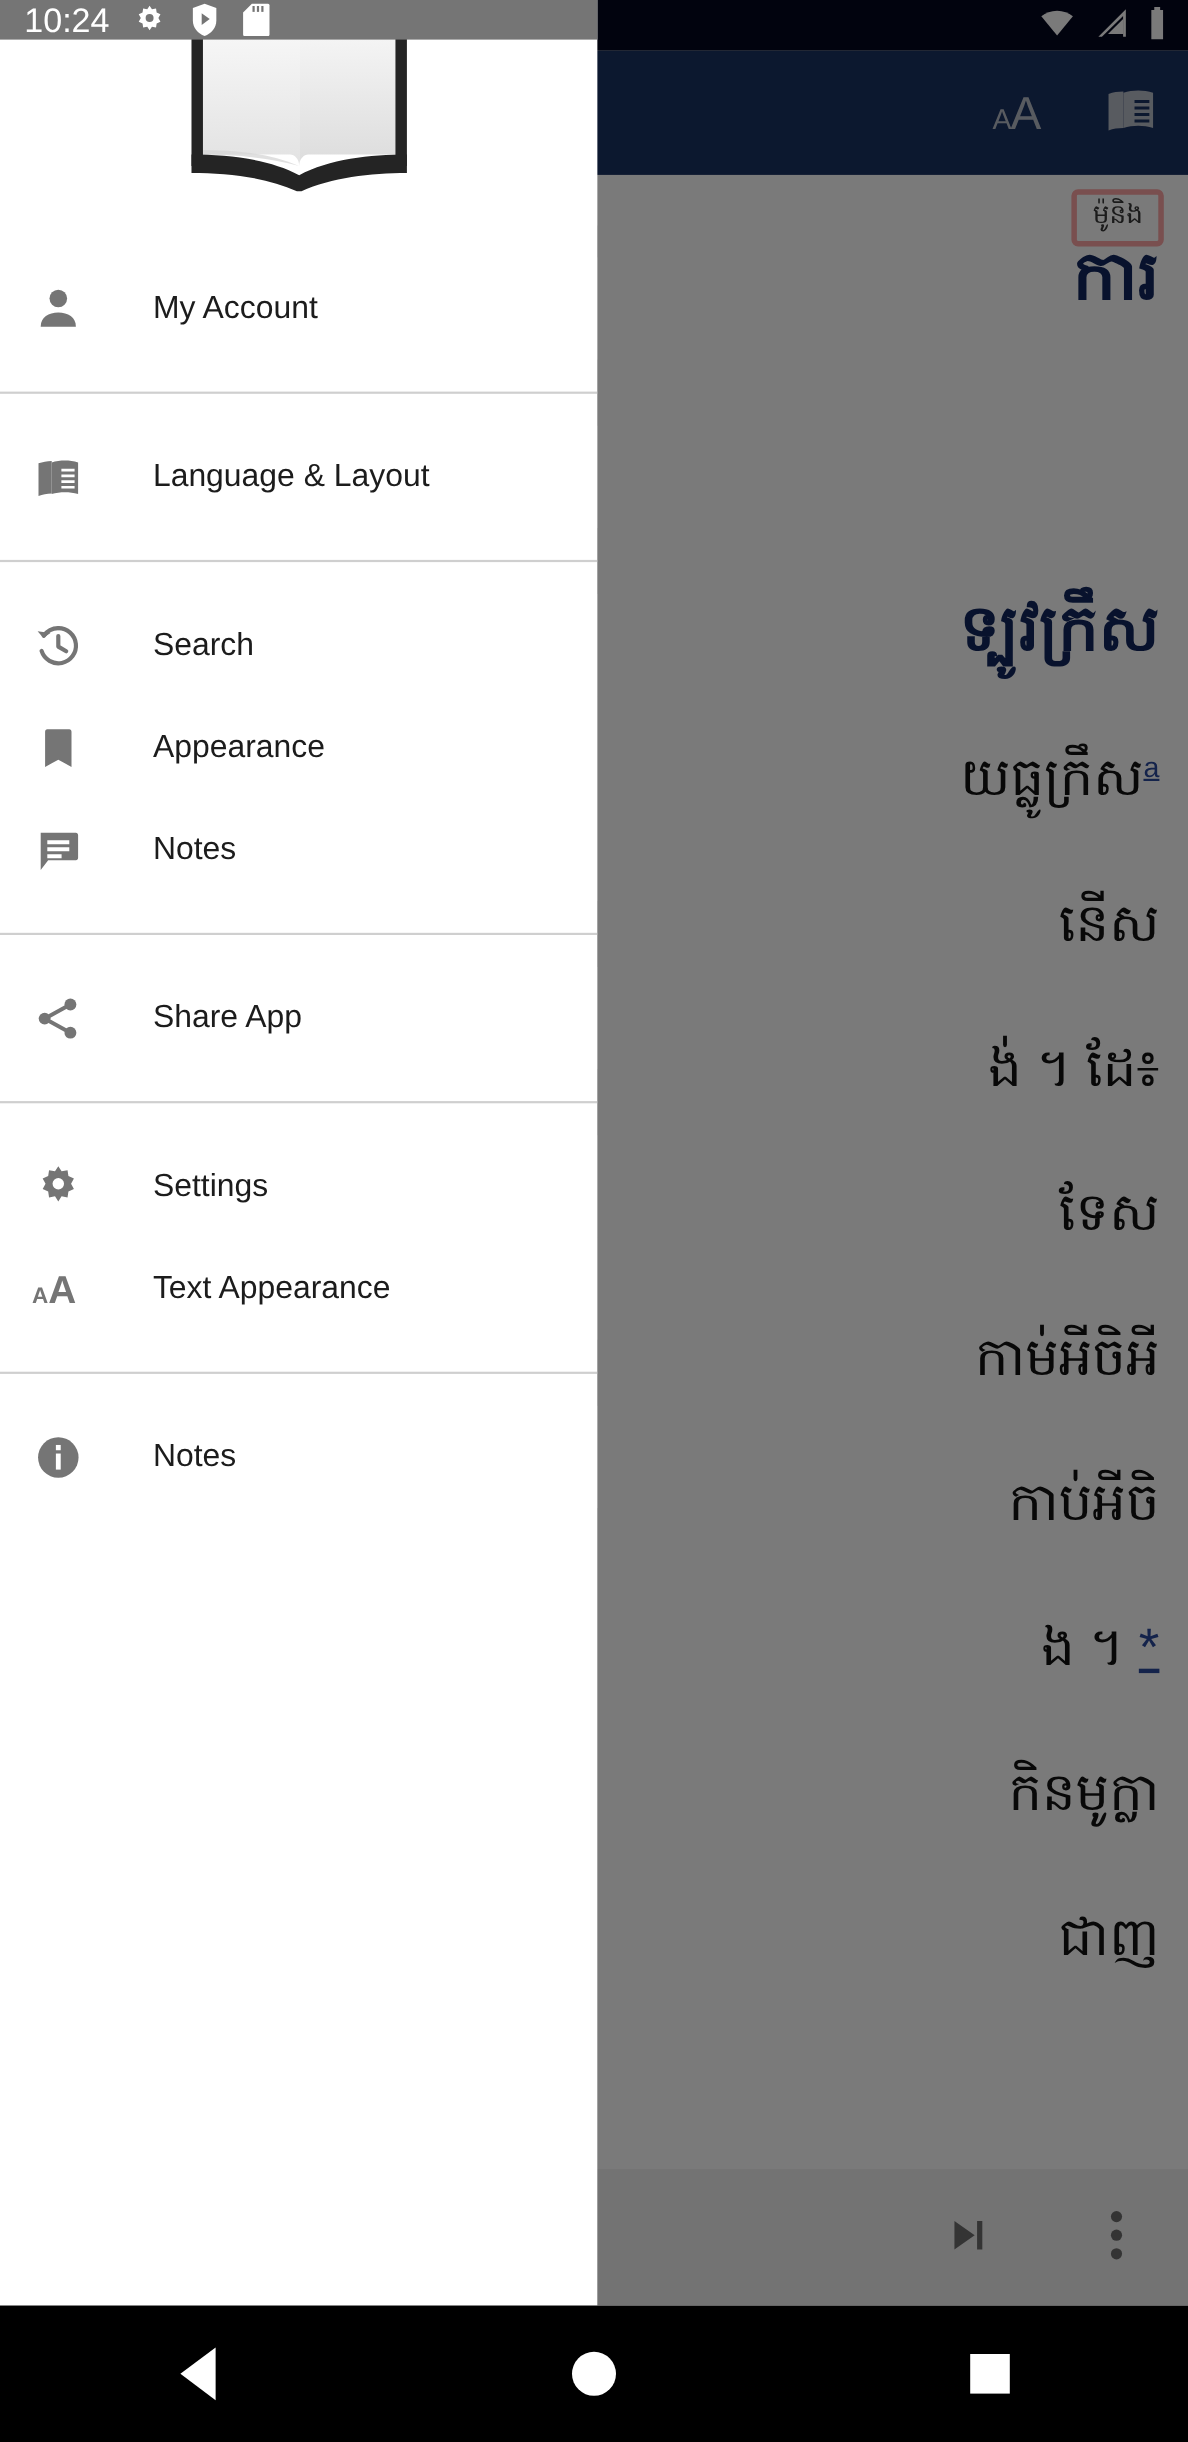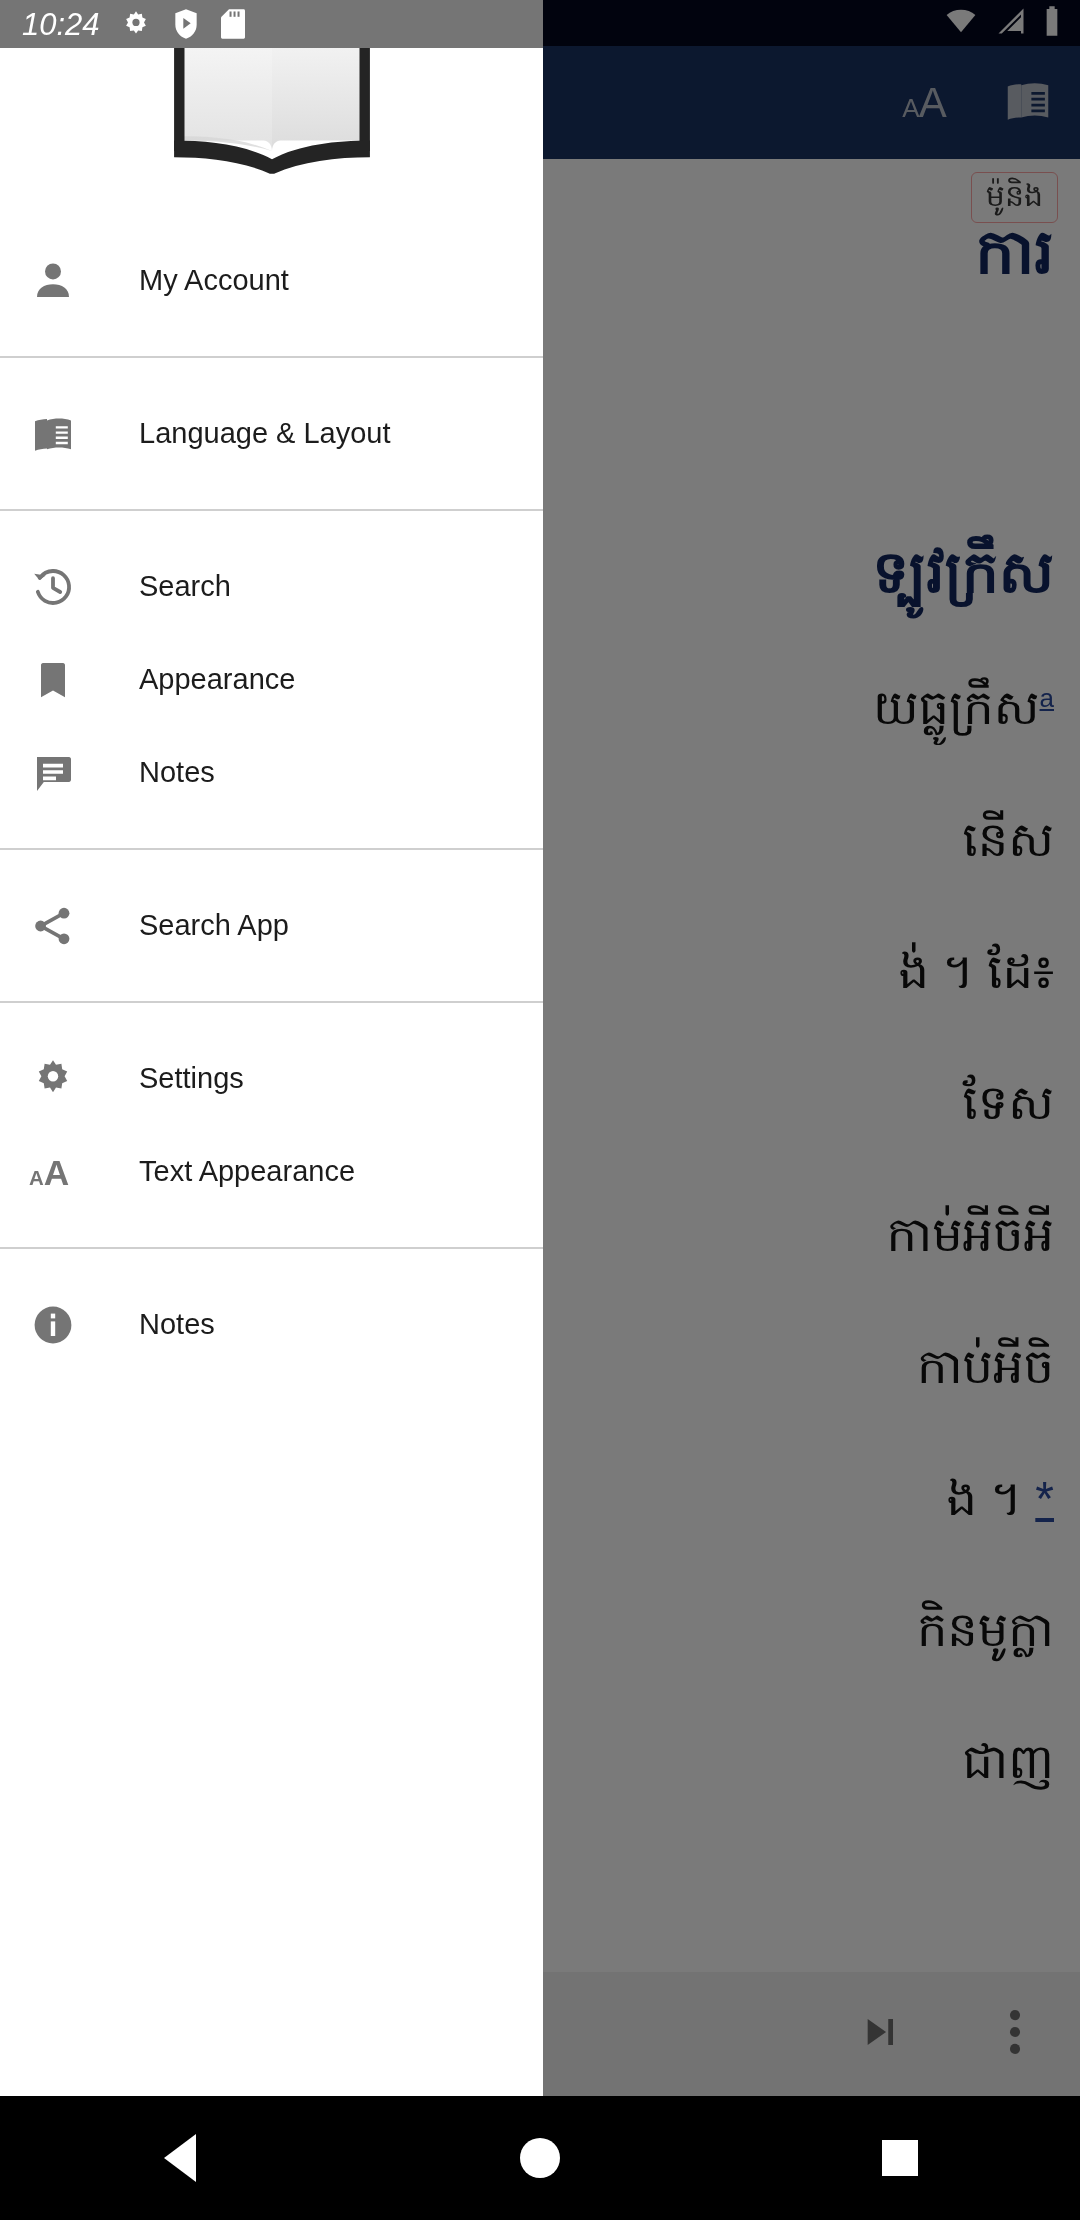--- a/index.html
+++ b/index.html
@@ -16,22 +16,22 @@
   .app-statusbar{position:absolute;left:0;top:0;width:1080px;height:46px;background:#04071e;}
   .app-statusbar .sb-right{position:absolute;right:18px;top:0;height:46px;display:flex;align-items:center;gap:14px;}
   .app-toolbar{position:absolute;left:0;top:46px;width:1080px;height:113px;background:#1a3263;}
   .tb-actions{position:absolute;right:0;top:0;height:113px;display:flex;align-items:center;gap:0;}
   .tb-btn{width:104px;height:113px;display:flex;align-items:center;justify-content:center;}
   .aa-glyph{color:#b9bec9;font-weight:400;letter-spacing:-1px;line-height:1;}
   .aa-glyph .small{font-size:26px;}
   .aa-glyph .big{font-size:42px;}
 
   .chip-wrap{position:absolute;right:22px;top:172px;}
-  .chip{border:1px solid #fca5a5;border-radius:6px;padding:6px 14px 10px;
-        font-size:30px;color:#3a3a3a;background:transparent;line-height:1.1;}
+  .chip{border:5px solid #fca5a5;border-radius:6px;padding:6px 14px 10px;
+        font-size:24px;color:#3a3a3a;background:transparent;line-height:1.1;}
 
   .reader{position:absolute;left:0;top:205px;width:1080px;}
   .reader .khm-title{font-size:62px;color:#12275e;font-weight:700;text-align:right;
         padding:0 26px;line-height:1.5;white-space:nowrap;}
   .reader .khm-head2{font-size:58px;color:#12275e;font-weight:700;text-align:right;
         padding:0 26px;margin-top:230px;line-height:1.5;white-space:nowrap;}
   .reader .khm-body{font-size:48px;color:#111;text-align:right;padding:0 26px;
         line-height:1.62;margin-top:54px;white-space:nowrap;}
   .reader .khm-body .sup{color:#2b4a9e;font-size:26px;vertical-align:super;
         text-decoration:underline;}
@@ -55,23 +55,23 @@
   .menu{padding:0;}
   .menu-item{height:93px;display:flex;align-items:center;padding-left:29px;background:#fff;}
   .menu-item .mi-icon{width:76px;display:flex;align-items:center;justify-content:flex-start;
         flex:0 0 76px;}
   .menu-item .mi-label{font-size:29px;color:#1c1c1c;margin-left:34px;white-space:nowrap;}
   .divider{height:2px;background:#cfcfcf;margin:0;}
   .grp-pad-top{height:29px;}
   .grp-pad-bot{height:29px;}
 
   
-  .drawer-status{position:absolute;left:0;top:0;width:543px;height:48px;
+  .drawer-status{position:absolute;left:0;top:0;width:543px;height:36px;
         background:#757575;display:flex;align-items:center;padding-left:22px;gap:20px;
-        z-index:6;font-style:italic;}
+        z-index:6;}
   .sb-time{color:#fff;font-size:31px;line-height:1;}
   .sb-ico{display:flex;align-items:center;}
 
   
   .navbar{position:absolute;left:0;bottom:0;width:1080px;height:124px;background:#000;
         display:flex;align-items:center;}
   .nav-slot{flex:1;display:flex;align-items:center;justify-content:center;}
   .nav-back{width:0;height:0;border-top:24px solid transparent;border-bottom:24px solid transparent;
         border-right:32px solid #fff;}
   .nav-home{width:40px;height:40px;border-radius:50%;background:#fff;}
@@ -251,21 +251,21 @@
       <div class="grp-pad-top"></div>
       <div class="menu-item">
         <span class="mi-icon">
           <svg width="48" height="48" viewBox="0 0 24 24">
             <circle cx="17.5" cy="5.6" r="2.7" fill="#757575"></circle>
             <circle cx="5.8" cy="12" r="2.7" fill="#757575"></circle>
             <circle cx="17.5" cy="18.4" r="2.7" fill="#757575"></circle>
             <path d="M8.2 10.7l7-3.9M8.2 13.3l7 3.9" stroke="#757575" stroke-width="1.8" stroke-linecap="round"></path>
           </svg>
         </span>
-        <span class="mi-label">Search App</span>
+        <span class="mi-label">Share App</span>
       </div>
       <div class="grp-pad-bot"></div>
       <div class="divider"></div>
 
       <div class="grp-pad-top"></div>
       <div class="menu-item">
         <span class="mi-icon">
           <svg width="48" height="48" viewBox="0 0 24 24">
             <path d="M12 2.6l1.5 2.3 2.7-.5.4 2.7 2.5 1.1-1.3 2.4 1.3 2.4-2.5 1.1-.4 2.7-2.7-.5L12 18.6l-1.5-2.3-2.7.5-.4-2.7-2.5-1.1 1.3-2.4-1.3-2.4 2.5-1.1.4-2.7 2.7.5z" fill="#757575"></path>
             <circle cx="12" cy="10.6" r="2.6" fill="#ffffff"></circle>

